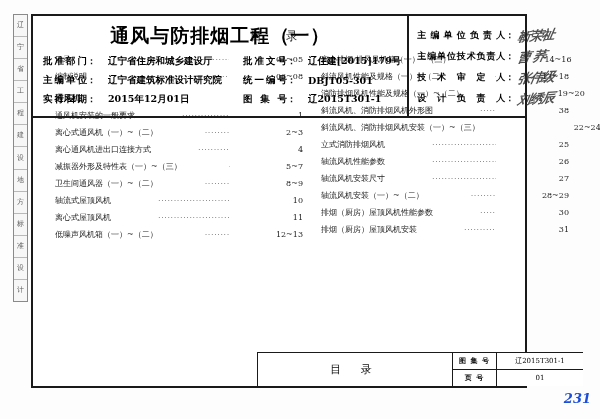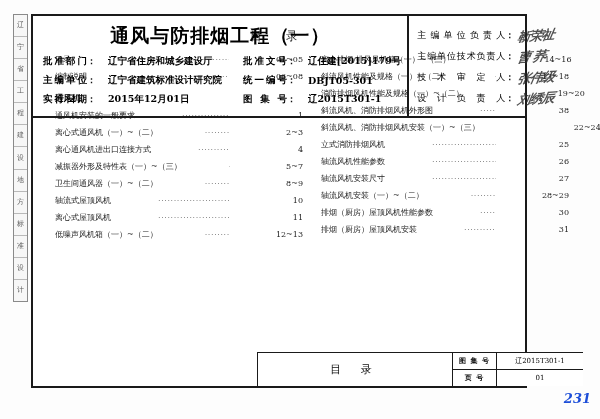--- a/index.html
+++ b/index.html
@@ -122,21 +122,21 @@
 
   
   .sig-row {
     display: flex;
     align-items: center;
     height: 21px;
     white-space: nowrap;
   }
   .sig-label {
     font-family: "DejaVu Serif", "Liberation Serif", serif;
-    font-weight: normal;
+    font-weight: bold;
     font-size: 9px;
     color: #000;
   }
   .sig-label.spread {
     display: inline-block;
     text-align: justify;
     text-align-last: justify;
     width: 88px;
   }
   .sig-colon { font-weight: bold; font-size: 9px; }

